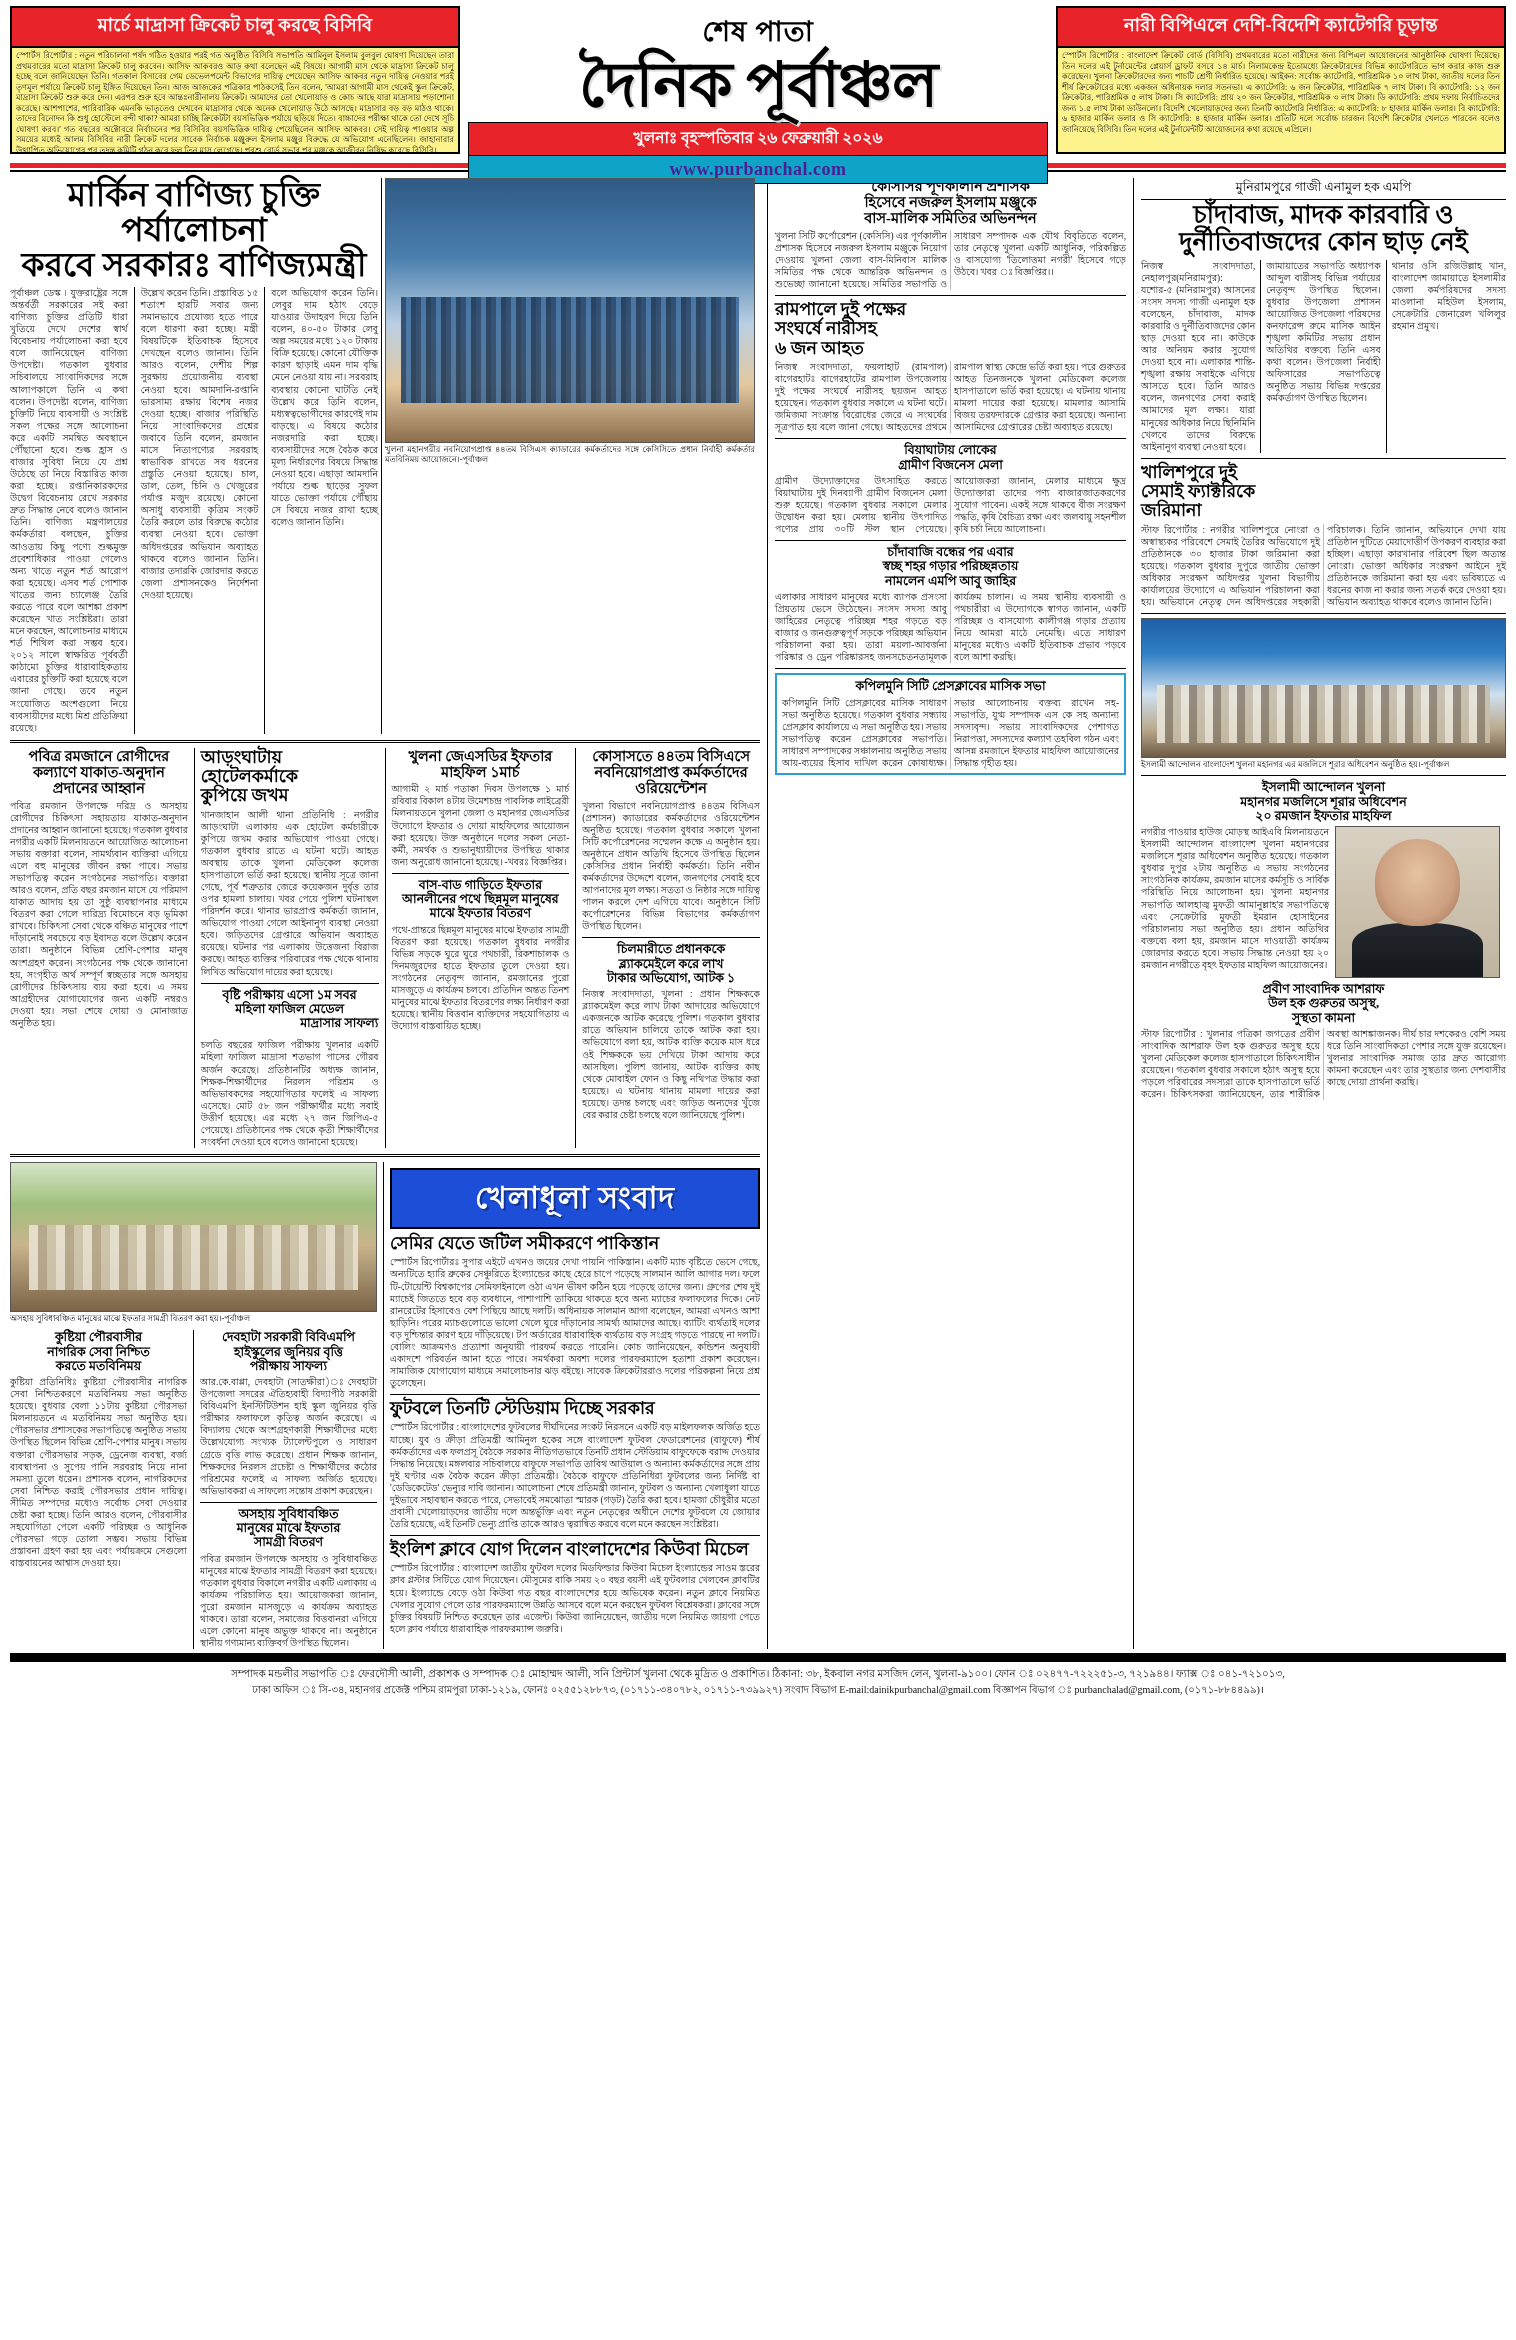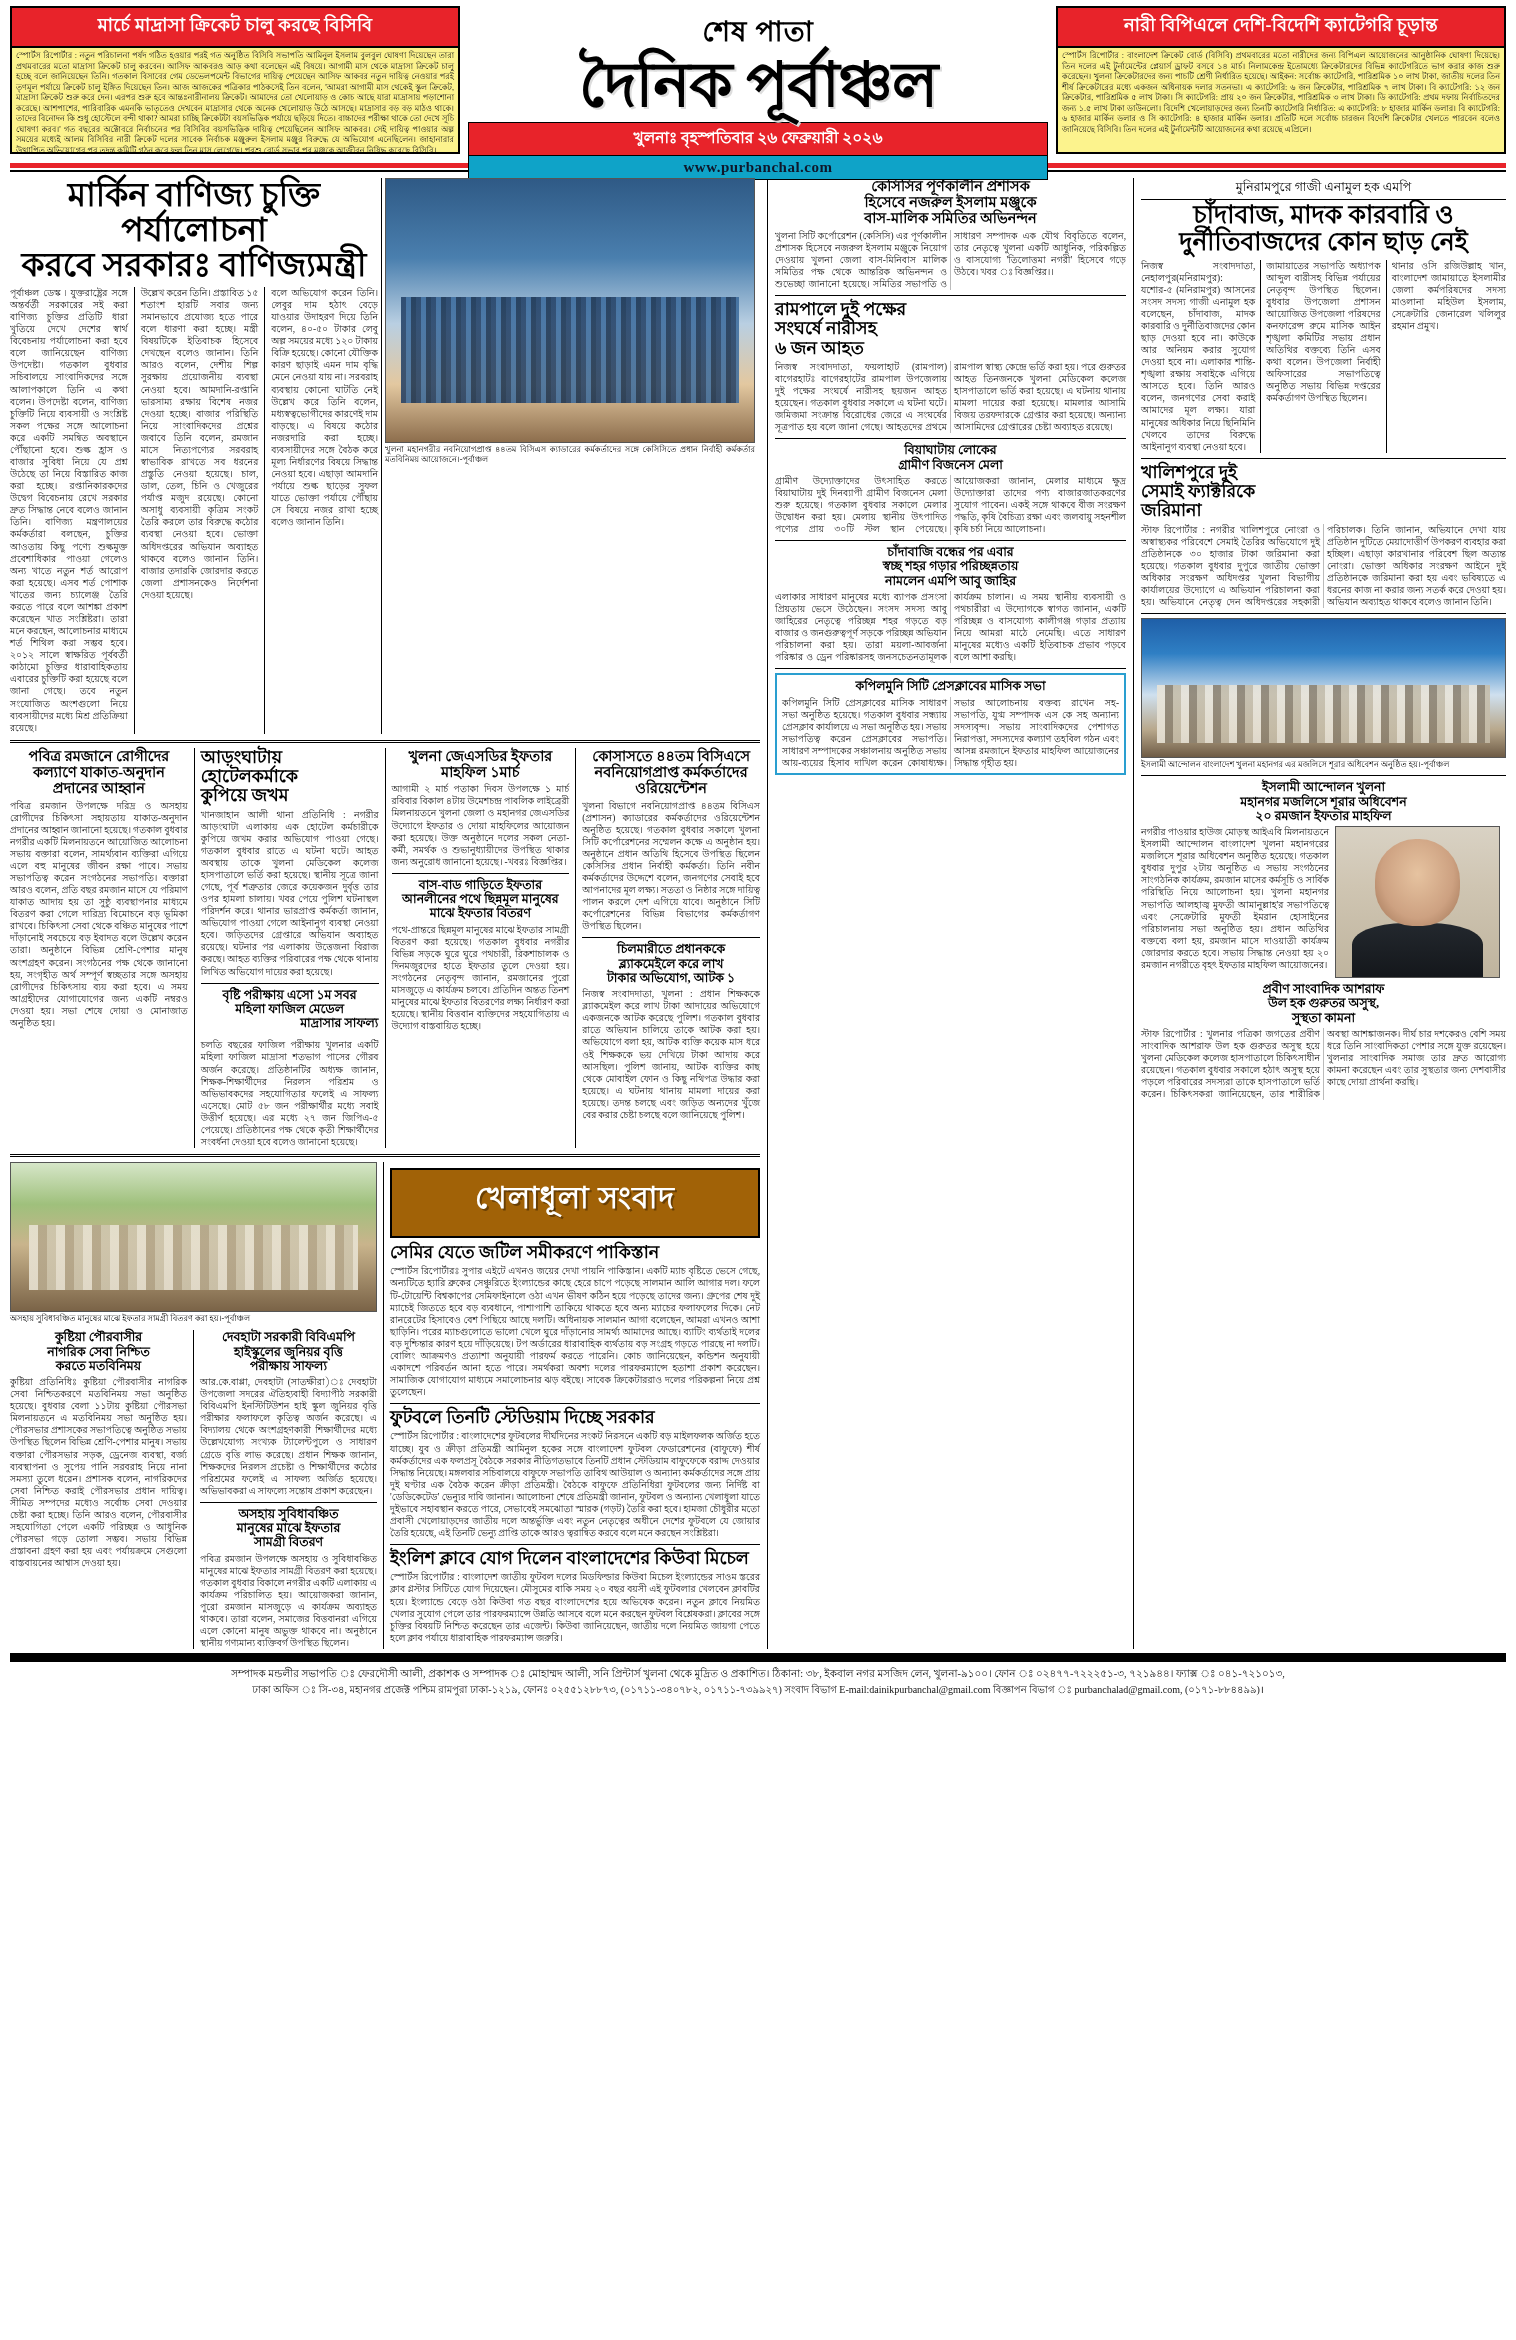--- a/index.html
+++ b/index.html
@@ -29,21 +29,21 @@
   .mast-center .title {
     font-size: 62px; font-weight: bold; line-height: .98; margin-top: -2px;
     font-family: "Liberation Serif", serif; letter-spacing: -1px;
     text-shadow: 2px 2px 0 #ddd;
   }
   .mast-center .dateline {
     margin-top: 6px; background: #e8232a; color: #fff; font-size: 15.5px;
     font-weight: bold; padding: 3px 0; border: 1px solid #000; white-space: nowrap;
   }
   .mast-center .weburl {
-    background: #0fa3c8; color: #0f172a; font-size: 15px; font-weight: bold;
+    background: #0fa3c8; color: #4c1d95; font-size: 18px; font-weight: bold;
     padding: 3px 16px; border: 1px solid #000; border-top: none; letter-spacing: .5px;
   }
   .rule-thick { height: 5px; background: #e8232a; margin: 5px 0 0; }
   .rule-thin  { height: 2px; background: #000; margin: 2px 0 6px; }
 
   
   .body-text {
     font-size: 9.3px; line-height: 1.30; text-align: justify;
     color: #1a1a1a; hyphens: auto; word-spacing: -0.3px;
   }
@@ -99,23 +99,23 @@
     background: linear-gradient(180deg,#1f5fa8 0%,#2f7fc4 25%,#cfe0ef 55%,#b9a98d 80%,#6e5b45 100%);
   }
   .ph-islamic::after{
     content:""; position:absolute; left:4%; top:48%; width:92%; height:42%;
     background: repeating-linear-gradient(90deg,#e9e4d8 0 8px,#8d8270 8px 16px,#c6bda9 16px 24px);
     opacity:.88;
   }
 
   
   .sports-banner {
-    background: #a16207; border: 2px solid #000; color: #fff;
+    background: #1d4ed8; border: 2px solid #000; color: #fff;
     text-align: center; font-size: 30px; font-weight: bold;
-    padding: 4px 0 11px; letter-spacing: 1px; margin: 6px 0 5px;
+    padding: 4px 0 2px; letter-spacing: 1px; margin: 6px 0 5px;
     text-shadow: 2px 2px 0 rgba(0,0,0,.35);
   }
   .boxed { border: 2px solid #2a9fd0; padding: 4px 5px; }
 
   
   .footer-rule { height: 9px; background: #000; margin: 4px 0 4px; }
   .footer {
     font-size: 10.4px; line-height: 1.55; text-align: center; color: #111;
   }
   .footer .l2 { font-size: 10px; }

